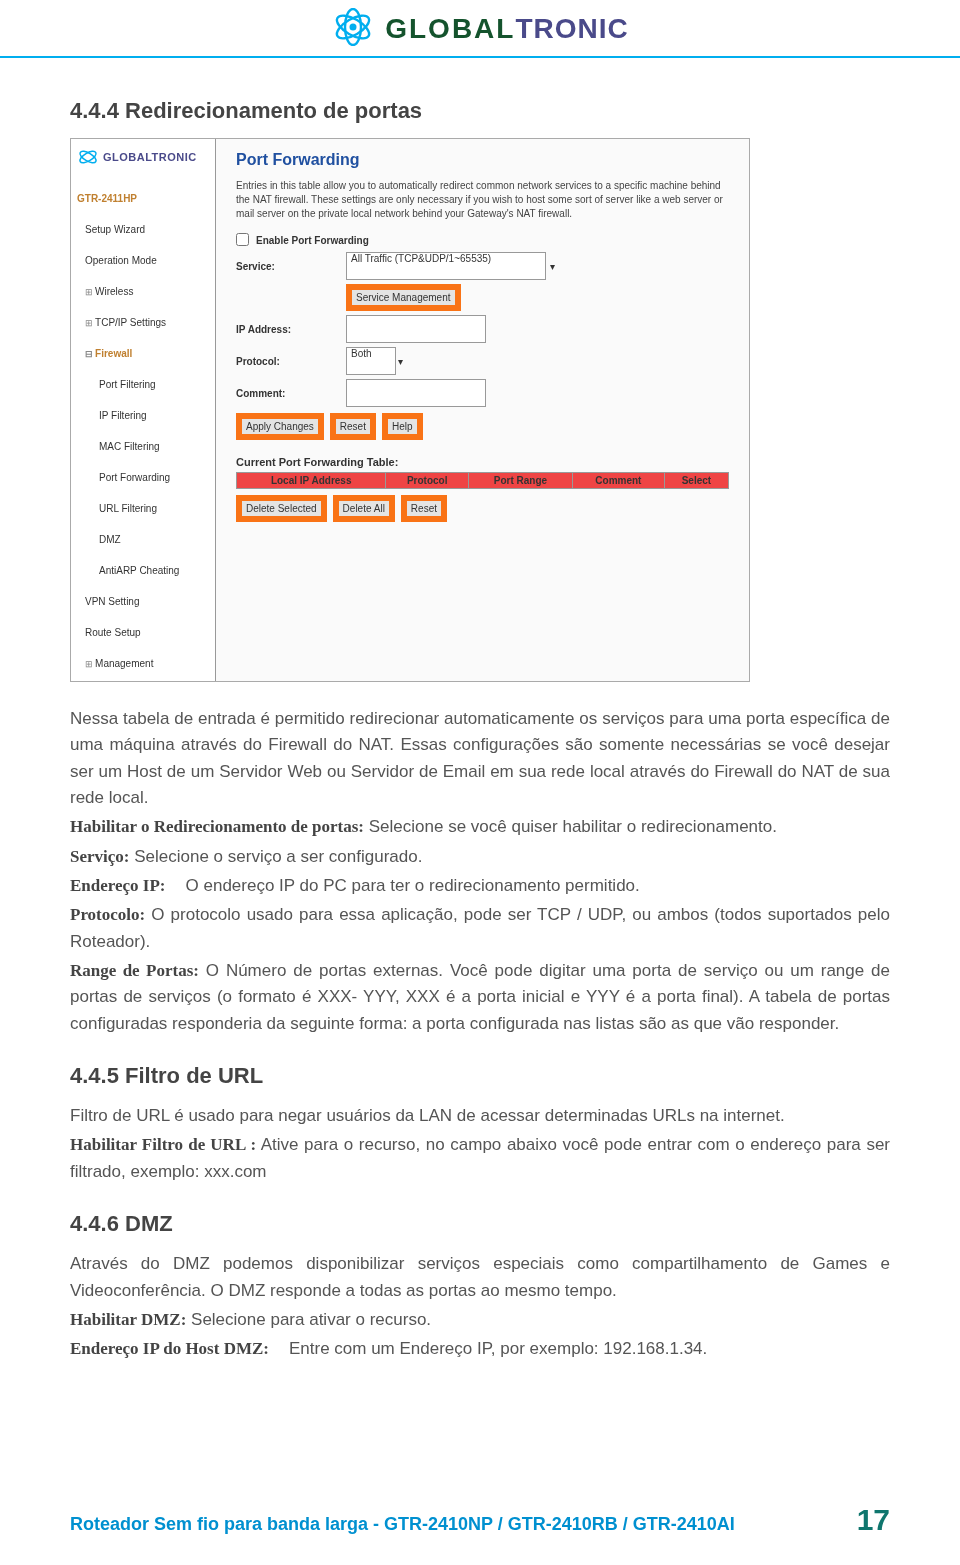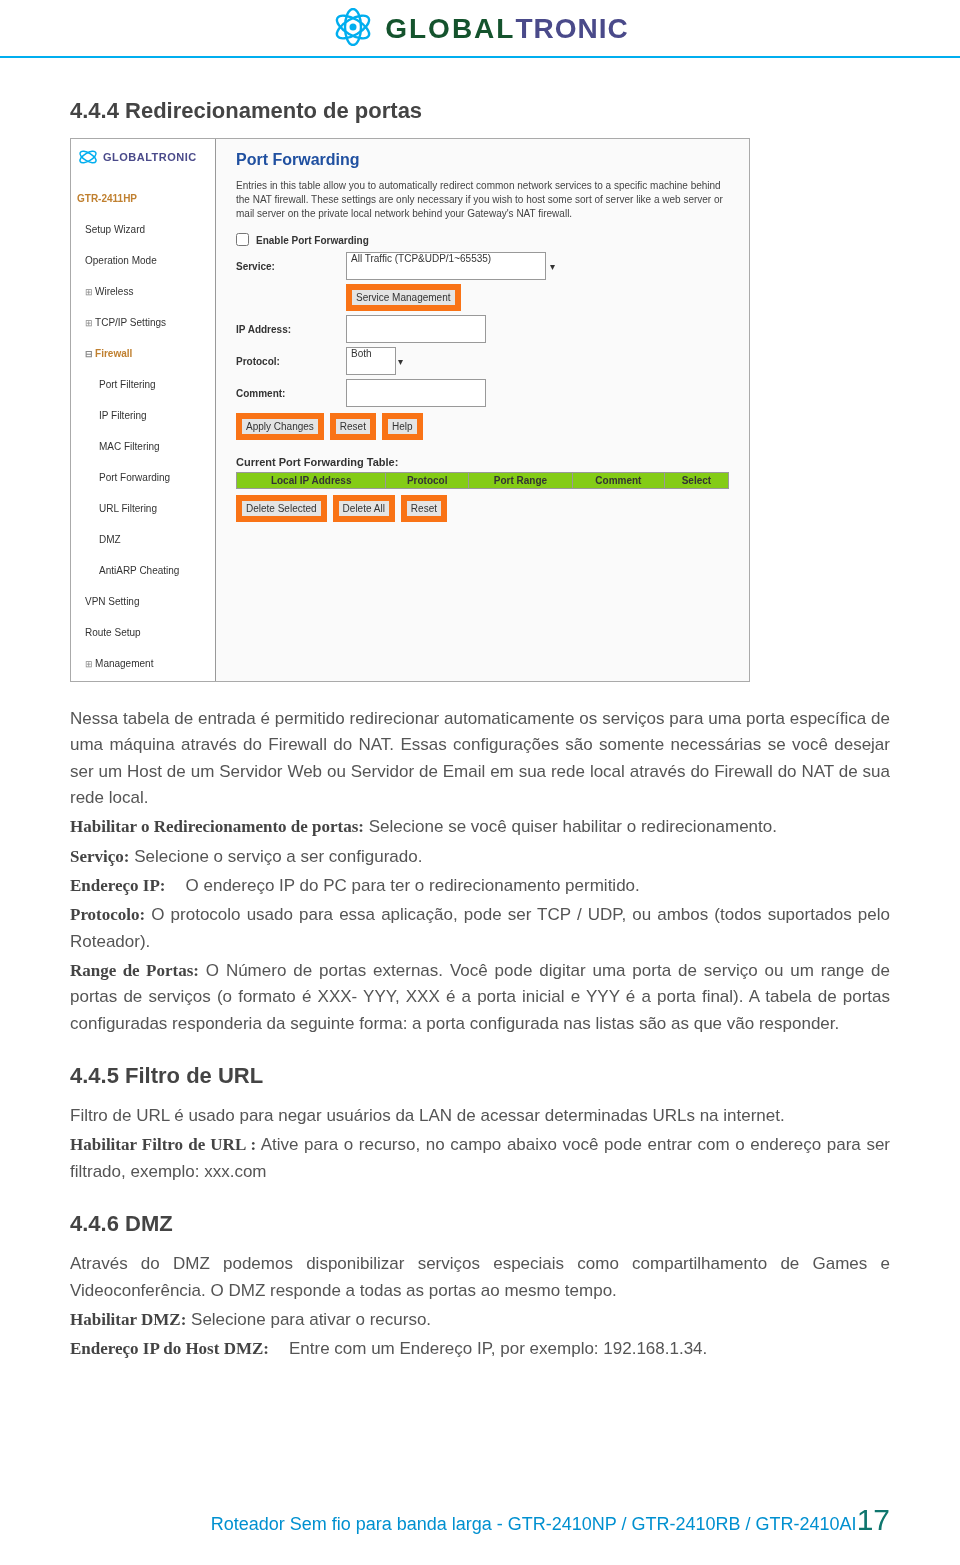--- a/index.html
+++ b/index.html
@@ -94,44 +94,45 @@
     display: inline-block;
     border: 6px solid #f97316;
     background: #e4e4e4;
     font-size: 10px;
     padding: 2px 4px;
     margin-right: 6px;
   }
   .ss-table-title { font-weight: bold; font-size: 11px; margin-top: 16px; margin-bottom: 4px; }
   .ss-table { width: 100%; border-collapse: collapse; font-size: 10px; }
   .ss-table th {
-    background: #84cc16; border: 1px solid #999; padding: 2px 4px; font-weight: bold;
+    background: #ef4444; border: 1px solid #999; padding: 2px 4px; font-weight: bold;
   }
 
   .body-text {
     font-size: 17px;
     line-height: 1.55;
     color: #555;
     text-align: justify;
   }
   .body-text p { margin-bottom: 3px; }
   .body-text b { color: #444; font-weight: bold; font-family: Liberation Serif, serif; }
   .tab { display: inline-block; width: 20px; }
 
   .footer {
     position: absolute;
     bottom: 28px;
     left: 70px;
     right: 70px;
     font-size: 18px;
     color: #0090d0;
-    font-weight: normal;
+    font-weight: bold;
     display: flex;
     align-items: baseline;
-    justify-content: flex-end;
+    justify-content: space-between;
+    gap: 20px;
   }
   .footer .pn { font-size: 30px; color: #0f766e; }
 </style>
 </head>
 <body>
 
 <div class="header-bar">
   <div class="logo-row">
     <span class="logo-icon">
       <svg viewBox="0 0 44 38">

